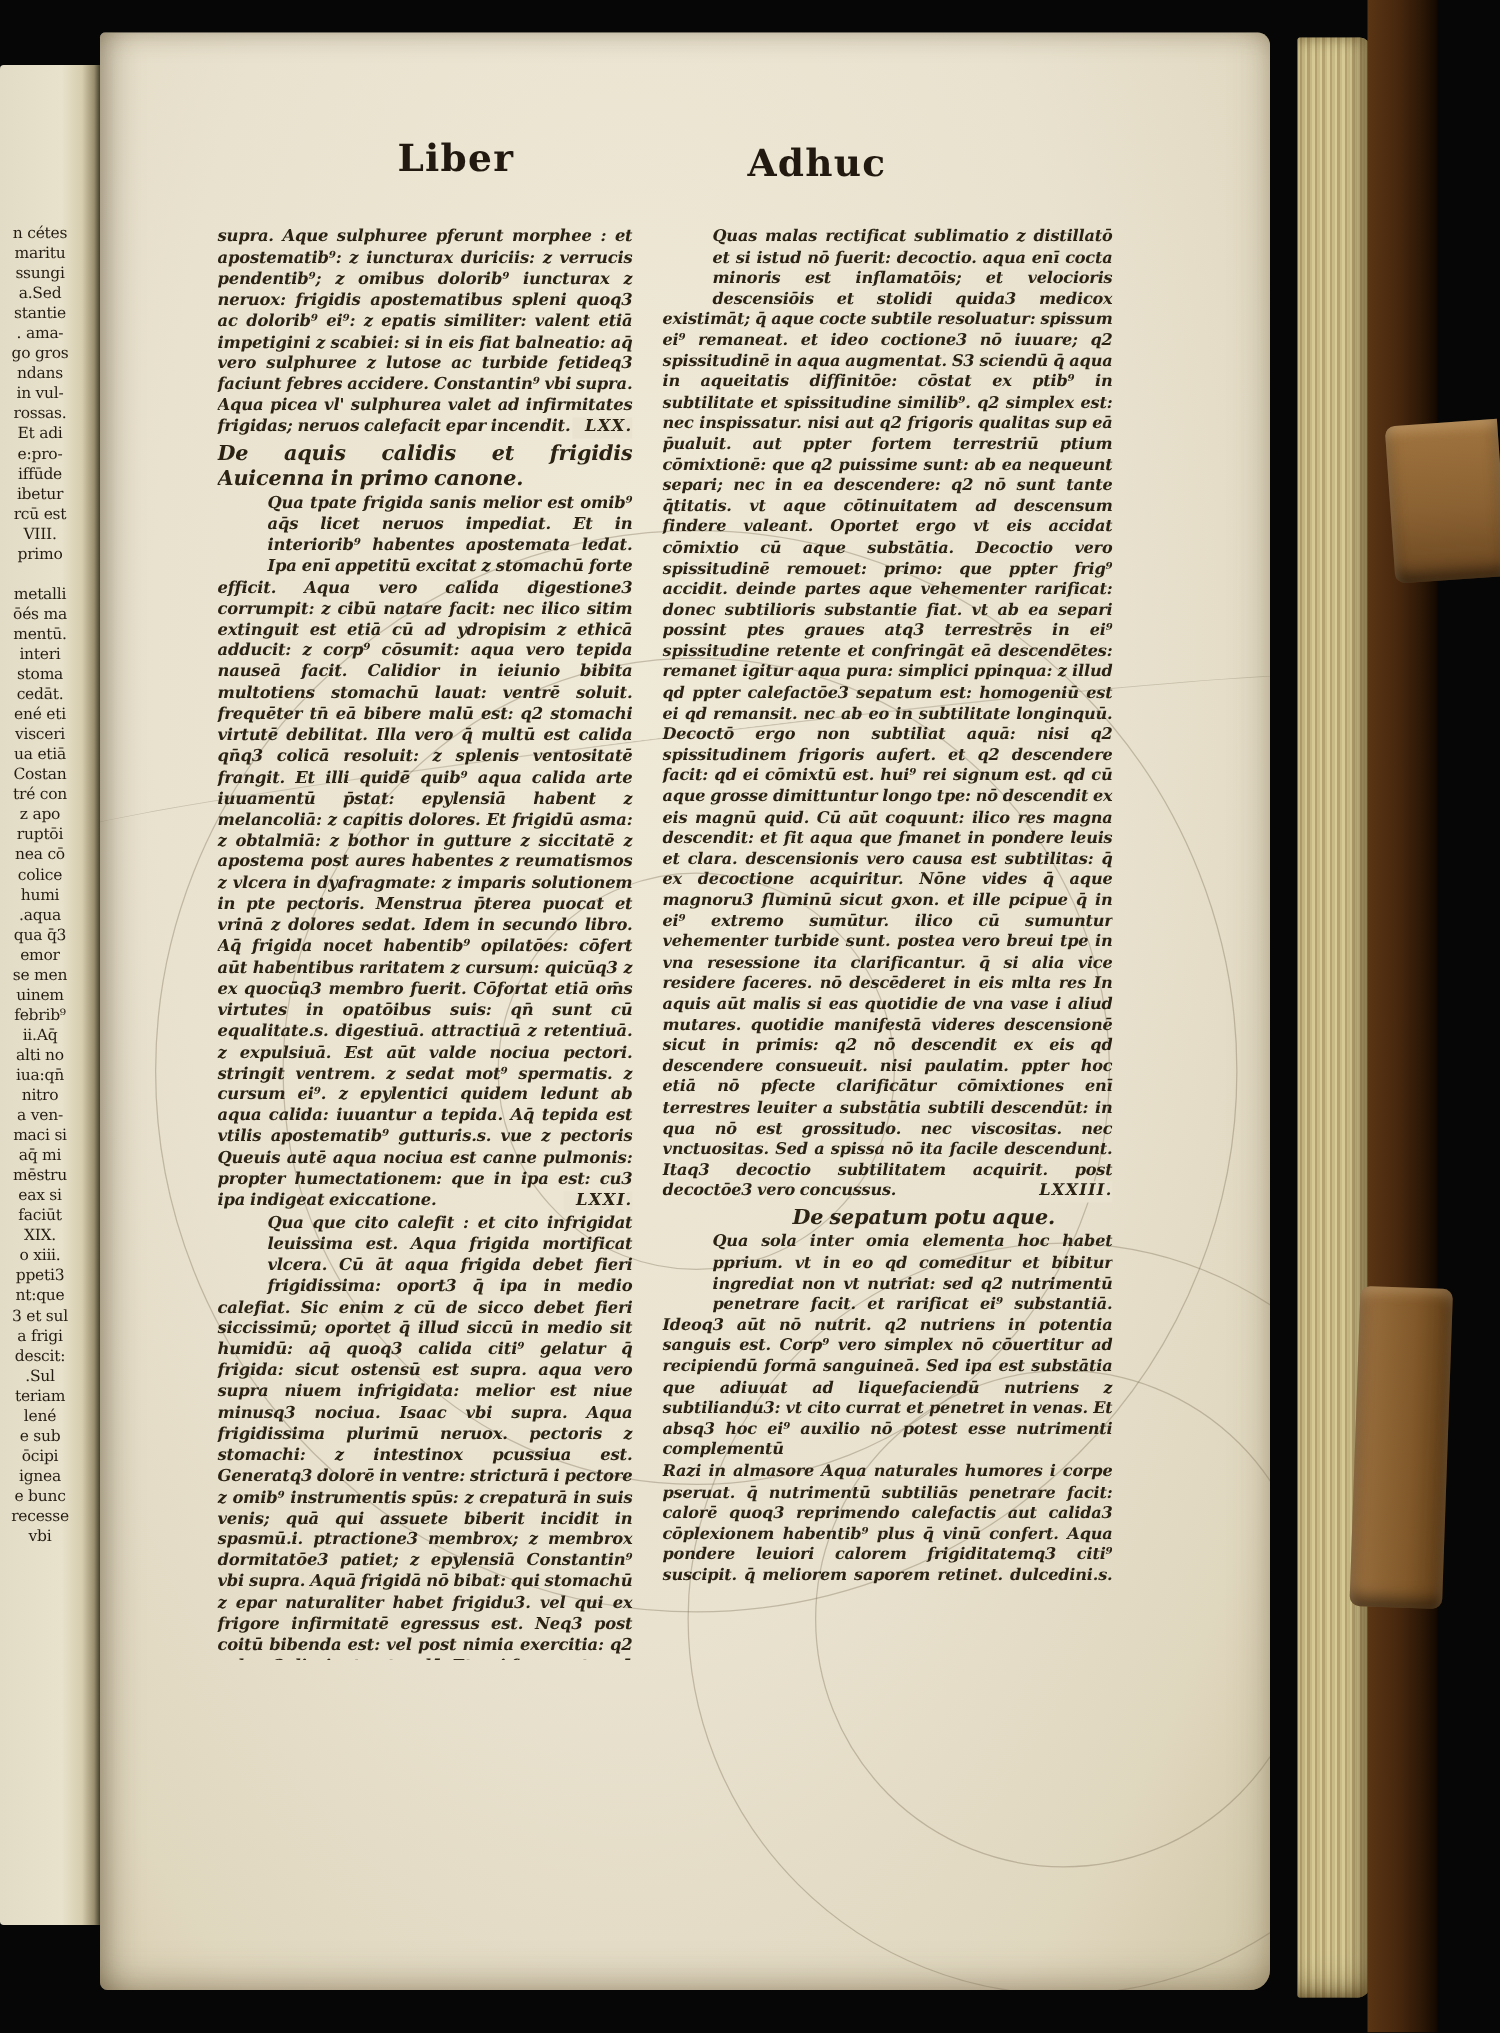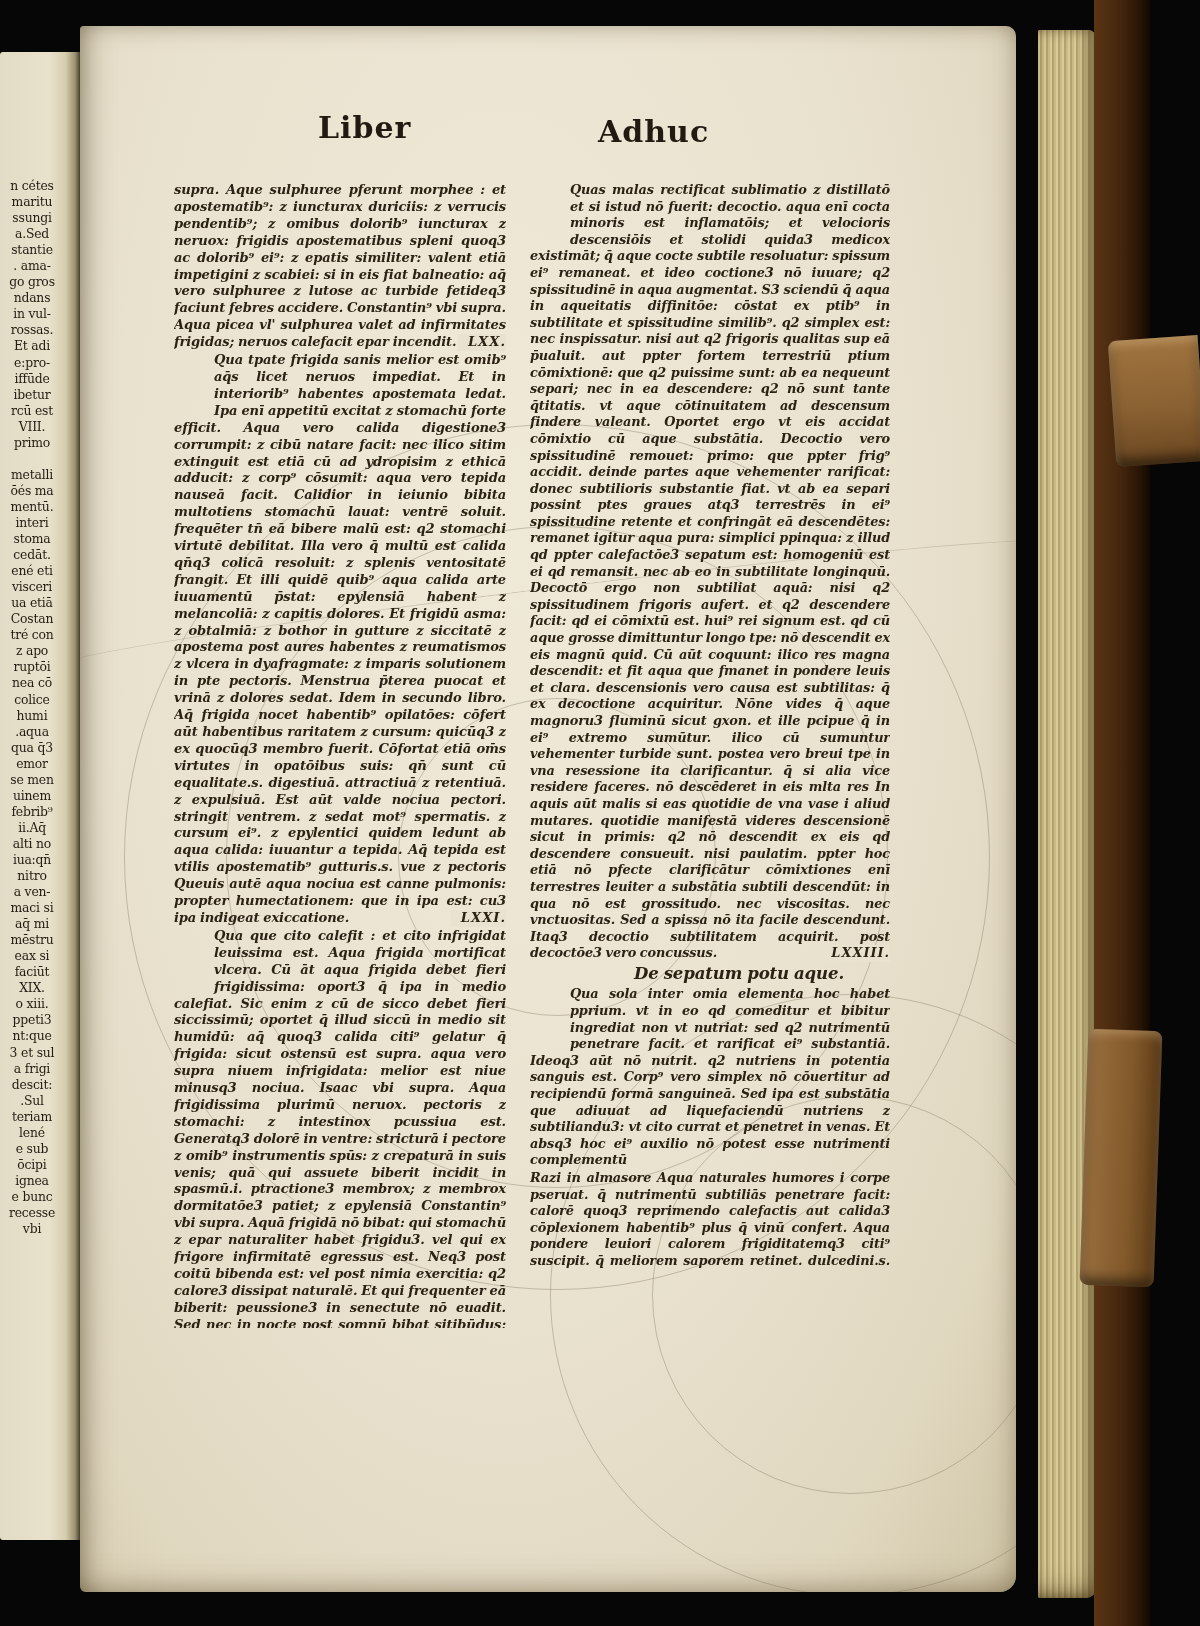--- a/index.html
+++ b/index.html
@@ -182,20 +182,21 @@
 
     <div class="columns">
 
       <div class="col col-left">
 
         <p class="para">
           <span>supra. Aque sulphuree pferunt morphee : et apostematib⁹: z iuncturax duriciis: z verrucis pendentib⁹; z omibus dolorib⁹ iuncturax z neruox: frigidis apostematibus spleni quoq3 ac dolorib⁹ ei⁹: z epatis similiter: valent etiā impetigini z scabiei: si in eis fiat balneatio: aq̄ vero sulphuree z lutose ac turbide fetideq3 faciunt febres accidere.  Constantin⁹ vbi supra. Aqua picea vl' sulphurea valet ad infirmitates frigidas; neruos calefacit epar incendit.</span>
           <span class="folio">LXX.</span>
         </p>
 
+        <h2 class="heading">De aquis calidis et frigidis   Auicenna in primo canone.</h2>
 
         <p class="para">
           <span class="initial-space"></span>
           <span>Qua tpate frigida sanis melior est omib⁹ aq̄s licet neruos impediat. Et in interiorib⁹ habentes apostemata ledat. Ipa enī appetitū excitat z stomachū forte efficit. Aqua vero calida digestione3 corrumpit: z cibū natare facit: nec ilico sitim extinguit est etiā cū ad ydropisim z ethicā adducit: z corp⁹ cōsumit: aqua vero tepida nauseā facit. Calidior in ieiunio bibita multotiens stomachū lauat: ventrē soluit. frequēter tn̄ eā bibere malū est: q2 stomachi virtutē debilitat. Illa vero q̄ multū est calida qn̄q3 colicā resoluit: z splenis ventositatē frangit. Et illi quidē quib⁹ aqua calida arte iuuamentū p̄stat: epylensiā habent z melancoliā: z capitis dolores. Et frigidū asma: z obtalmiā: z bothor in gutture z siccitatē z apostema post aures habentes z reumatismos z vlcera in dyafragmate: z imparis solutionem in pte pectoris. Menstrua p̄terea puocat et vrinā z dolores sedat.  Idem in secundo libro. Aq̄ frigida nocet habentib⁹ opilatōes: cōfert aūt habentibus raritatem z cursum: quicūq3 z ex quocūq3 membro fuerit. Cōfortat etiā om̄s virtutes in opatōibus suis: qn̄ sunt cū equalitate.s. digestiuā. attractiuā z retentiuā. z expulsiuā. Est aūt valde nociua pectori. stringit ventrem. z sedat mot⁹ spermatis. z cursum ei⁹. z epylentici quidem ledunt ab aqua calida: iuuantur a tepida. Aq̄ tepida est vtilis apostematib⁹ gutturis.s. vue z pectoris Queuis autē aqua nociua est canne pulmonis: propter humectationem: que in ipa est: cu3 ipa indigeat exiccatione.</span>
           <span class="folio">LXXI.</span>
         </p>
 
 
         <p class="para">
           <span class="initial-space"></span>

